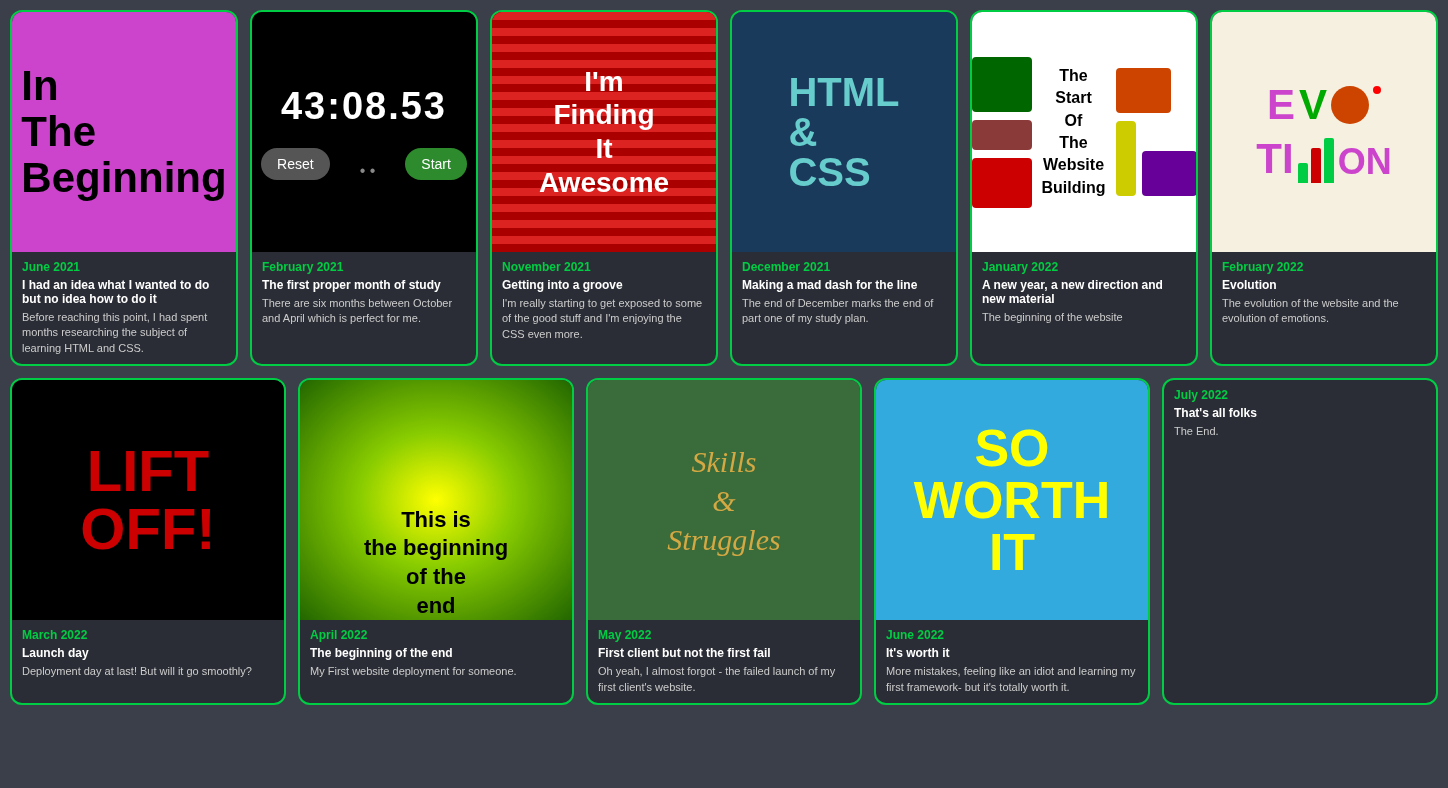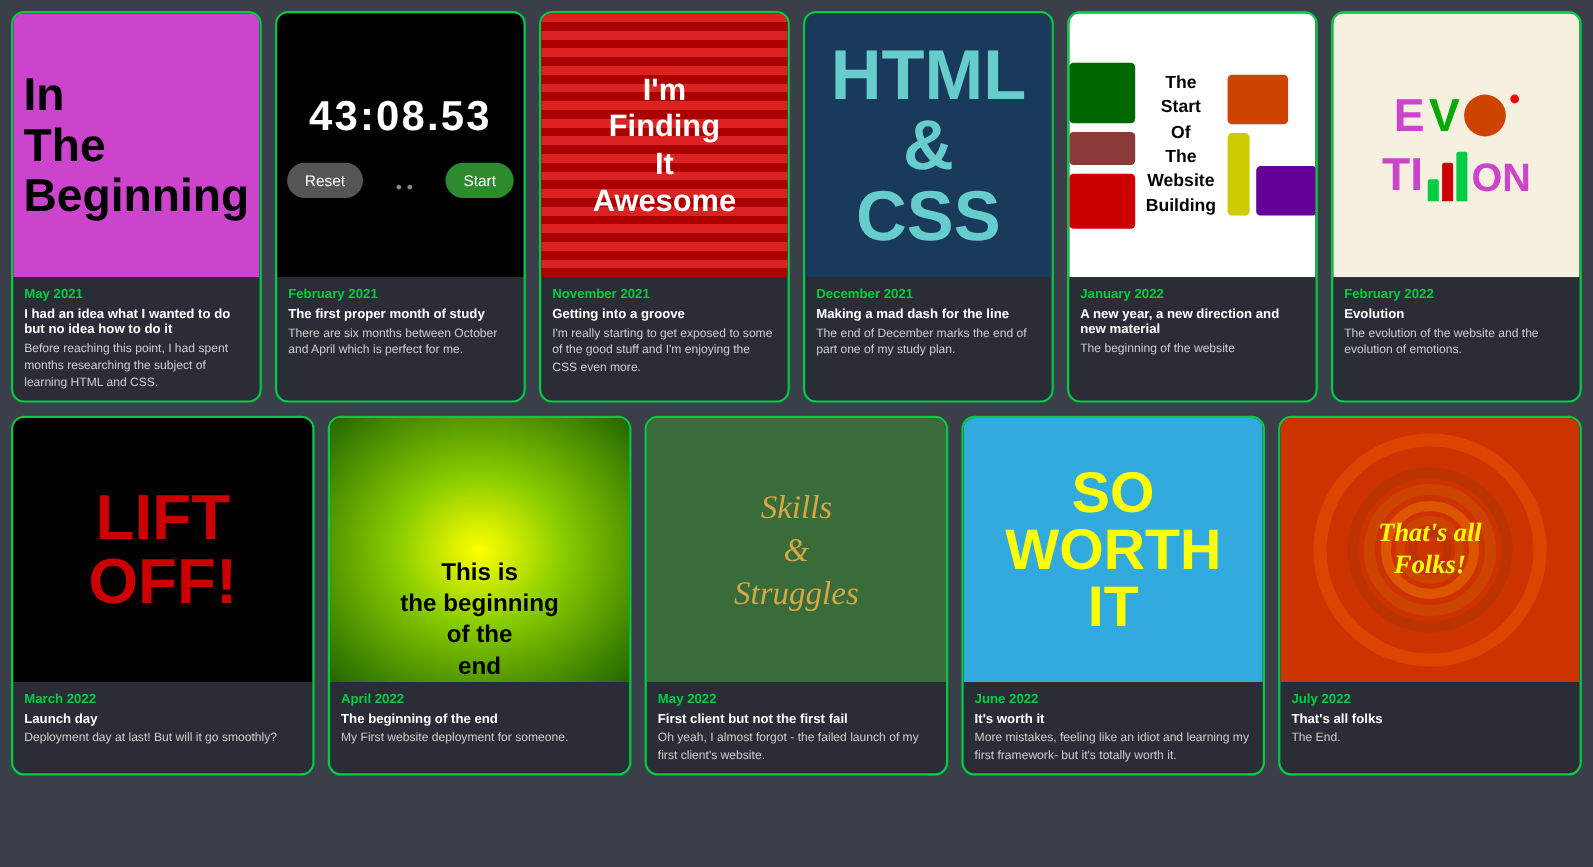--- a/index.html
+++ b/index.html
@@ -153,23 +153,23 @@
     .img-dec2021 {
       background: #1a3a5c;
       width: 100%;
       height: 100%;
       display: flex;
       align-items: center;
       justify-content: center;
     }
     .html-css-text {
       color: #66cccc;
-      font-size: 64px;
-      font-weight: 900;
-      text-align: center;
+      font-size: 40px;
+      font-weight: 900;
+      text-align: left;
       line-height: 1.0;
     }
 
     
     .img-jan2022 {
       background: #ffffff;
       width: 100%;
       height: 100%;
       display: flex;
       align-items: center;
@@ -352,21 +352,21 @@
 
 <div class="grid">
 
   <div class="card">
     <div class="card-image">
       <div class="img-sep2021">
         <span>In<br>The<br>Beginning</span>
       </div>
     </div>
     <div class="card-body">
-      <div class="card-month">May 2021</div>
+      <div class="card-month">June 2021</div>
       <div class="card-title">I had an idea what I wanted to do but no idea how to do it</div>
       <div class="card-desc">Before reaching this point, I had spent months researching the subject of learning HTML and CSS.</div>
     </div>
   </div>
 
   <div class="card">
     <div class="card-image">
       <div class="img-oct2021">
         <div class="timer-display">43:08.53</div>
         <div class="timer-controls">
@@ -514,35 +514,20 @@
       </div>
     </div>
     <div class="card-body">
       <div class="card-month">June 2022</div>
       <div class="card-title">It's worth it</div>
       <div class="card-desc">More mistakes, feeling like an idiot and learning my first framework- but it's totally worth it.</div>
     </div>
   </div>
 
   <div class="card">
-    <div class="card-image">
-      <div class="img-jul2022">
-        <svg class="spiral" viewBox="0 0 220 220">
-          <circle cx="110" cy="110" r="100" fill="none" stroke="#dd4400" stroke-width="12"></circle>
-          <circle cx="110" cy="110" r="85" fill="none" stroke="#cc3300" stroke-width="10"></circle>
-          <circle cx="110" cy="110" r="70" fill="none" stroke="#bb3300" stroke-width="10"></circle>
-          <circle cx="110" cy="110" r="55" fill="none" stroke="#cc4400" stroke-width="10"></circle>
-          <circle cx="110" cy="110" r="40" fill="none" stroke="#dd5500" stroke-width="9"></circle>
-          <circle cx="110" cy="110" r="27" fill="none" stroke="#cc4400" stroke-width="8"></circle>
-          <circle cx="110" cy="110" r="16" fill="none" stroke="#bb3300" stroke-width="7"></circle>
-          <circle cx="110" cy="110" r="7" fill="#cc3300"></circle>
-        </svg>
-        <div class="thats-all-text">That's all<br>Folks!</div>
-      </div>
-    </div>
     <div class="card-body">
       <div class="card-month">July 2022</div>
       <div class="card-title">That's all folks</div>
       <div class="card-desc">The End.</div>
     </div>
   </div>
 
 </div>
 
 </body></html>

